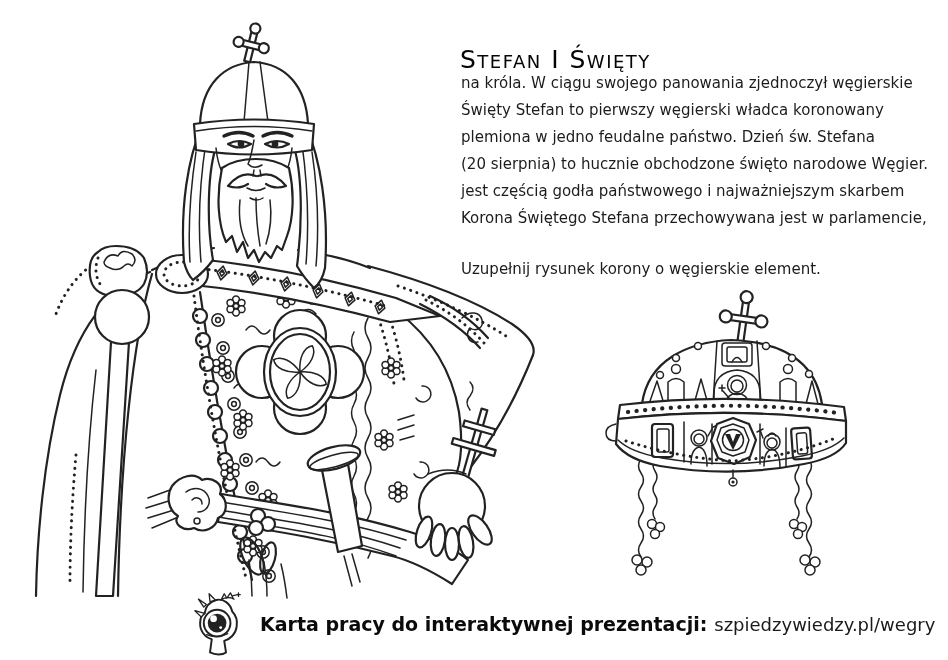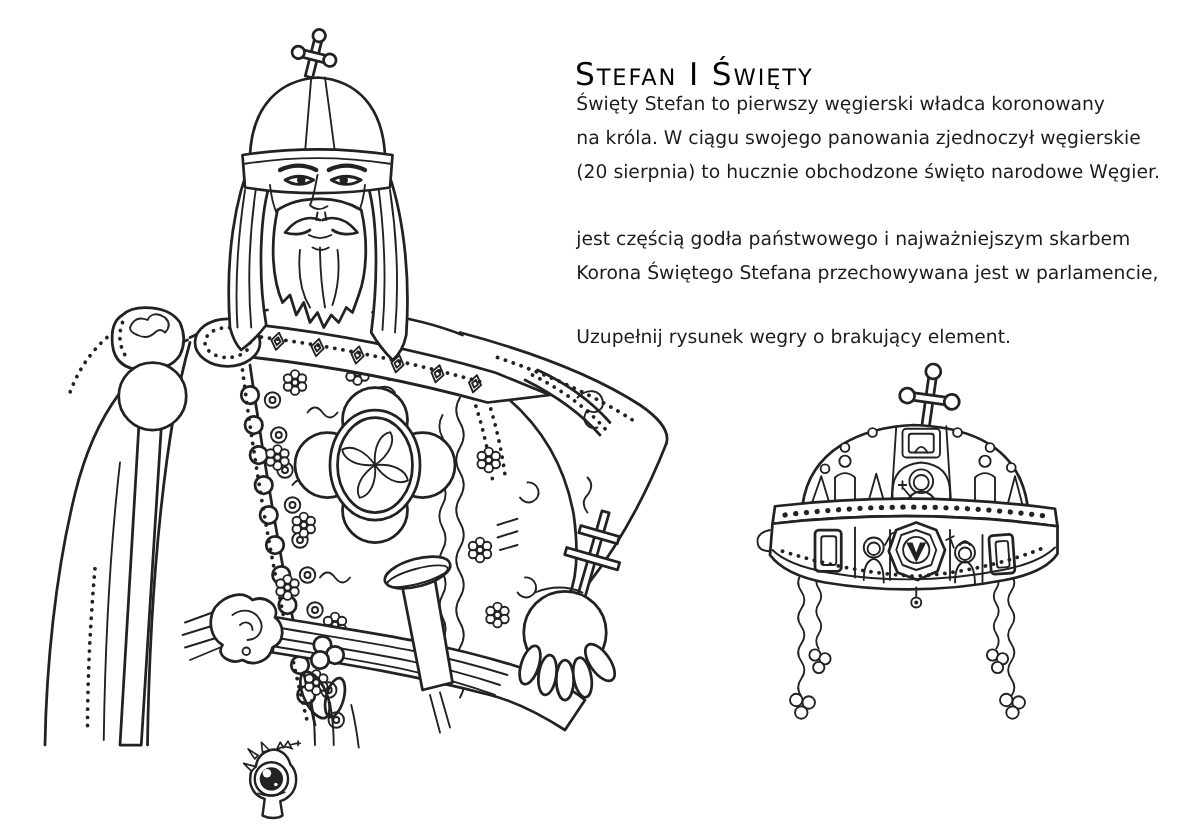--- a/index.html
+++ b/index.html
@@ -331,42 +331,46 @@
       <path class="dt2" d="M 626 441 Q 680 458 732 461 Q 790 457 838 437"></path>
       <path class="ln2" d="M 733 470 L 733 477"></path>
       <circle class="ln2" cx="733" cy="482" r="4"></circle>
       <circle class="fb" cx="733" cy="482" r="1.6"></circle>
     </g>
   </svg>
 
   <div class="title">Stefan I Święty</div>
 
   <div class="para" style="top:70px">
+    <div class="tline">na króla. W ciągu swojego panowania zjednoczył węgierskie</div>
     <div class="tline">Święty Stefan to pierwszy węgierski władca koronowany</div>
-    <div class="tline">na króla. W ciągu swojego panowania zjednoczył węgierskie</div>
+    <div class="tline">plemiona w jedno feudalne państwo. Dzień św. Stefana</div>
     <div class="tline">(20 sierpnia) to hucznie obchodzone święto narodowe Węgier.</div>
   </div>
 
   <div class="para" style="top:178px">
     <div class="tline">jest częścią godła państwowego i najważniejszym skarbem</div>
     <div class="tline">Korona Świętego Stefana przechowywana jest w parlamencie,</div>
   </div>
 
   <div class="para" style="top:256px">
-    <div class="tline">Uzupełnij rysunek wegry o brakujący element.</div>
+    <div class="tline">Uzupełnij rysunek korony o węgierskie element.</div>
   </div>
 
   <div class="footer">
     <svg style="position:static" width="64" height="64" viewBox="0 0 72 72">
       <path class="fw" d="M 16 34 C 15 43 21 51 29 53 L 27 68 C 33 71 41 71 45 68 L 43 55 C 50 53 56 47 57 39 C 58 32 56 26 52 22 C 50 13 42 7 34 9 C 27 11 22 16 21 24 C 17 26 16 29 16 34 Z"></path>
       <path class="fw2" d="M 21 24 L 10 21 L 17 28 Z"></path>
       <path class="fw2" d="M 20 17 L 14 8 L 23 14 Z"></path>
       <path class="fw2" d="M 27 11 L 26 2 L 33 9 Z"></path>
       <path class="ln2" d="M 40 8 L 43 2 L 46 7 L 50 1 L 53 7 M 53 4 l 5 -1 M 57 3 l 4 0 M 59 1 l 0 4 M 39 9 Q 47 4 54 8"></path>
       <circle class="ln" cx="35" cy="35" r="15"></circle>
       <circle class="fb" cx="35" cy="35" r="10.5"></circle>
       <circle cx="31" cy="30" r="3.8" fill="#fff"></circle>
       <circle cx="39" cy="40" r="1.6" fill="#fff"></circle>
       <path class="ln2" d="M 23 48 Q 35 53 47 47"></path>
     </svg>
+    <div class="footer-text">
+      <span class="footer-label">Karta pracy do interaktywnej prezentacji:</span><span class="footer-link">szpiedzywiedzy.pl/wegry</span>
+    </div>
   </div>
 
 </div>
 
 </body></html>

